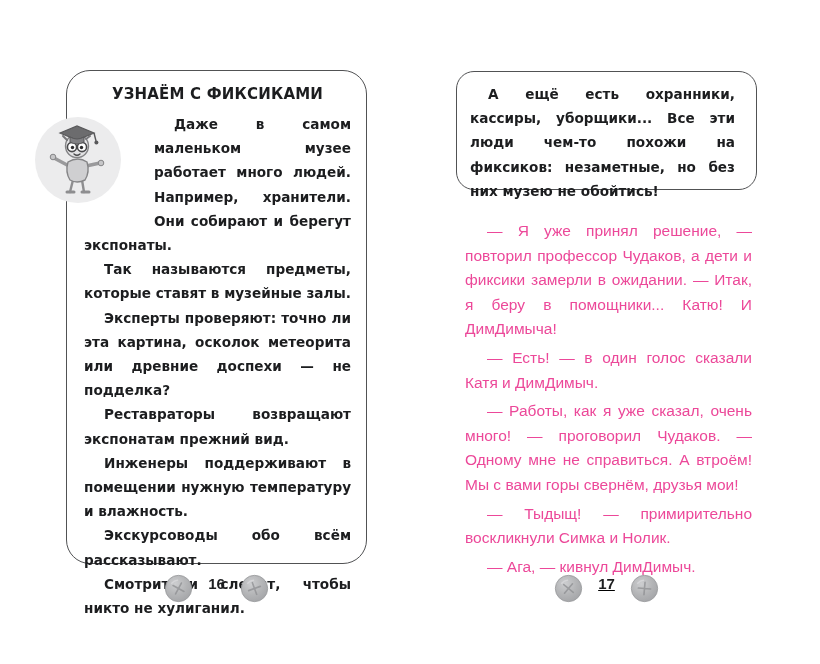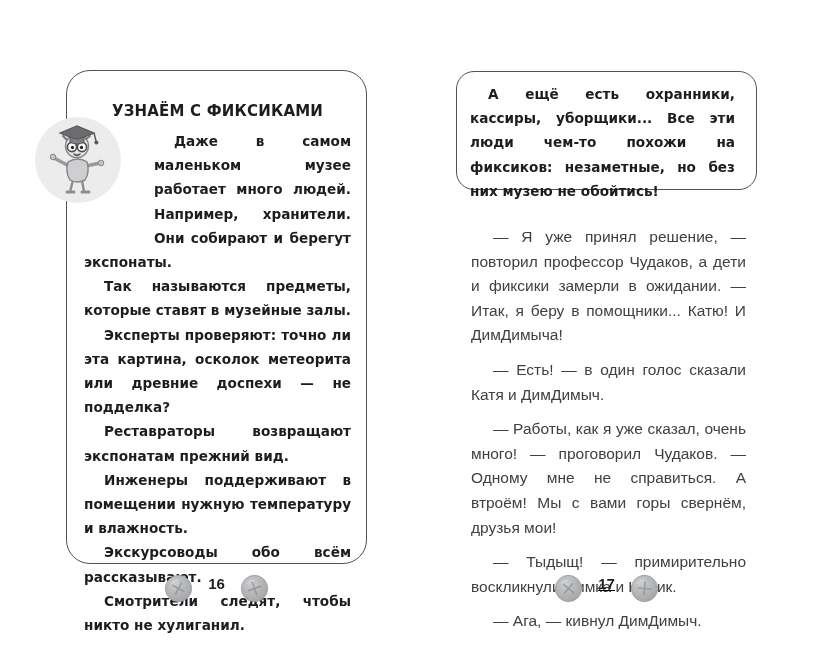--- a/index.html
+++ b/index.html
@@ -16,21 +16,21 @@
   .info-box {
     position: absolute;
     box-sizing: border-box;
     border: 1.6px solid #515254;
     background: #ffffff;
   }
   .box-left {
     left: 66px; top: 70px;
     width: 301px; height: 494px;
     border-radius: 24px;
-    padding: 28px 15px 0 17px;
+    padding: 11px 15px 0 17px;
   }
   .box-title {
     margin: 3px 0 9px 0;
     text-align: center;
     font: bold 15px/18px "DejaVu Sans", sans-serif;
     letter-spacing: .2px;
     color: #1c1d1f;
   }
   .comic {
     margin: 0;
@@ -58,23 +58,23 @@
     border-radius: 18px;
     padding: 10px 21px 0 13px;
   }
   .box-right .comic { text-indent: 18px; }
   .story {
     position: absolute;
     left: 461px; top: 215px;
     width: 295px;
   }
   .story p {
-    margin: 10px;
+    margin: 4px;
     font: 15.5px/24.6px "Liberation Sans", sans-serif;
-    color: #404040;
+    color: #ec4899;
     text-align: justify;
     text-indent: 22px;
   }
 
   
   .page-footer {
     position: absolute;
     top: 574px;
     width: 301px;
     display: flex;

